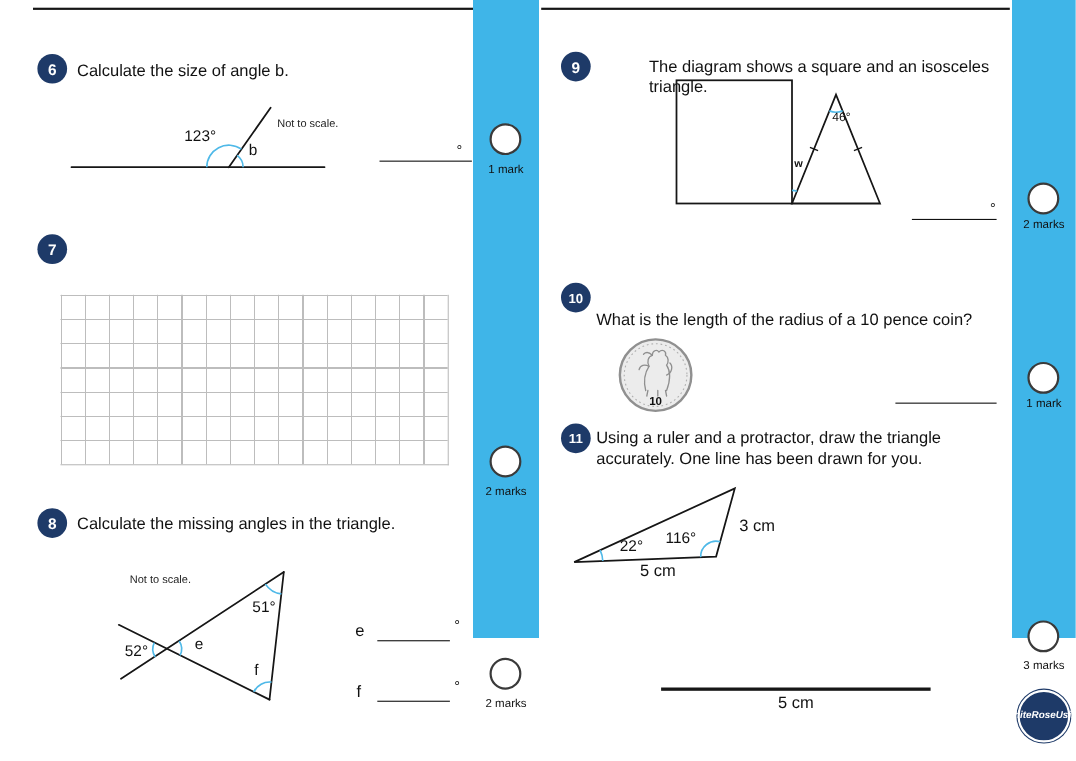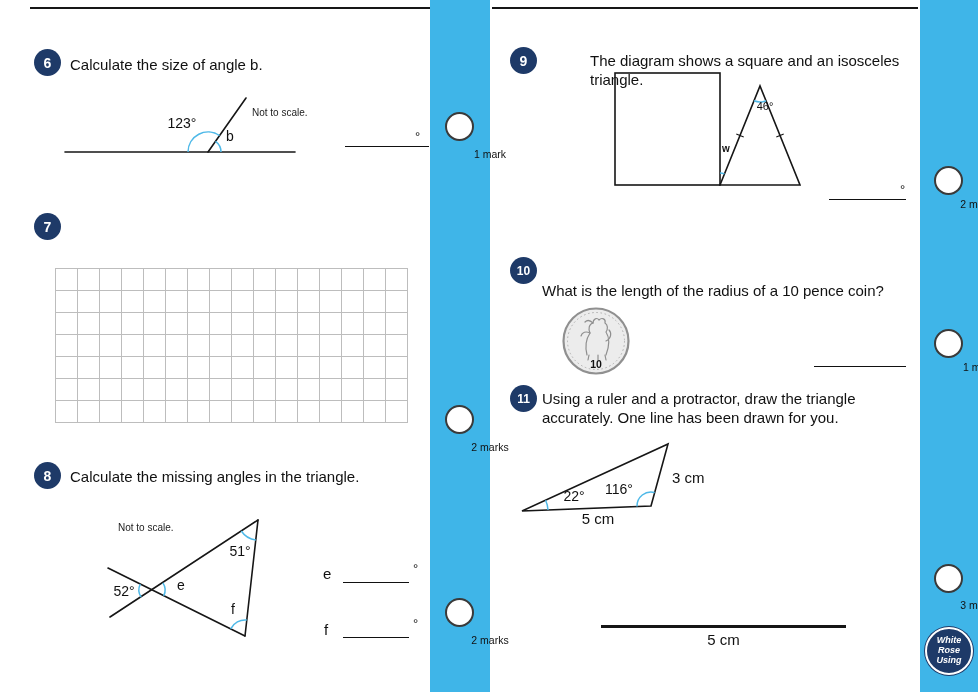--- a/index.html
+++ b/index.html
@@ -1,40 +1,40 @@
 <!DOCTYPE html>
 <html><head>
 <meta charset="utf-8">
 <style>
   * { margin:0; padding:0; box-sizing:border-box; }
   html,body { width:978px; height:692px; }
   body { font-family:"Liberation Sans", sans-serif; background:#ffffff; color:#111; }
   .page { position:relative; width:978px; height:692px; background:#fff; overflow:hidden; }
-  .strip { position:absolute; top:0; height:692px; background:#3fb5e8;padding-left:30px; }
+  .strip { position:absolute; top:0; height:580px; background:#3fb5e8; }
   .strip-left { left:430px; width:60px; }
   .strip-right { left:920px; width:58px; }
   .topline { position:absolute; top:7px; height:2px; background:#161616; }
   .q-num { position:absolute; width:27px; height:27px; border-radius:50%; background:#1e3a68; color:#fff;
            display:flex; align-items:center; justify-content:center; font-weight:bold; font-size:14px; }
   .q-num.two { font-size:12px; }
   .q-text { position:absolute; font-size:15px; line-height:1.28; color:#111; }
   .small-note { position:absolute; font-size:10px; color:#222; }
   .blank { position:absolute; border-top:1.6px solid #111; }
   .deg { position:absolute; font-size:13px; color:#111; }
   .ans-label { position:absolute; font-size:15px; color:#111; }
   .grid { position:absolute; left:55px; top:268px; width:353px; height:155px;
           background:
             repeating-linear-gradient(to right, #bdbdbd 0, #bdbdbd 1px, transparent 1px, transparent 22px),
             repeating-linear-gradient(to bottom, #bdbdbd 0, #bdbdbd 1px, transparent 1px, transparent 22px);
           border-right:1px solid #bdbdbd; border-bottom:1px solid #bdbdbd; }
   .mark { position:absolute; width:29px; height:29px; border-radius:50%; background:#fff; border:2.5px solid #3a3a3a; }
   .mark-label { position:absolute; width:100%; text-align:center; font-size:10.5px; color:#111; }
   .logo { position:absolute; left:5px; top:627px; width:48px; height:48px; border-radius:50%;
           background:#1e3a68; border:2px solid #fff; box-shadow:0 0 0 1px #1e3a68;
-          display:flex; flex-direction:column; align-items:center; justify-content:center;
+          display:flex; align-items:center; justify-content:center;
           color:#fff; font-size:9px; font-weight:bold; font-style:italic; line-height:1.1; }
   .diagram { position:absolute; }
   svg text { font-family:"Liberation Sans", sans-serif; fill:#111; }
   .lbl { font-size:14px; }
   .lbl-lg { font-size:15px; }
   .lbl-sm { font-size:11px; }
   .lbl-w { font-size:10px; font-weight:bold; }
   .geo { stroke:#161616; stroke-width:1.6; fill:none; stroke-linecap:round; }
   .arc { stroke:#4fb9e8; stroke-width:1.5; fill:none; }
   .tick { stroke:#161616; stroke-width:1.2; }

